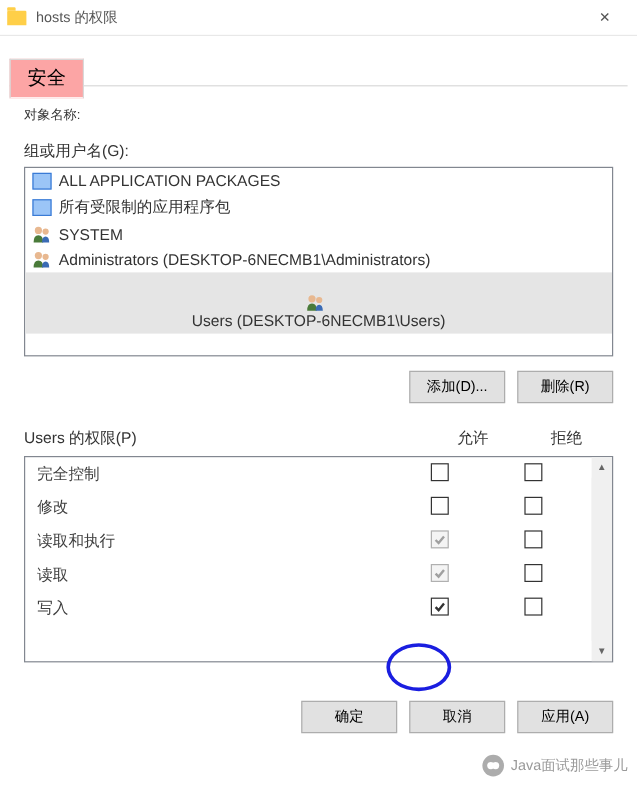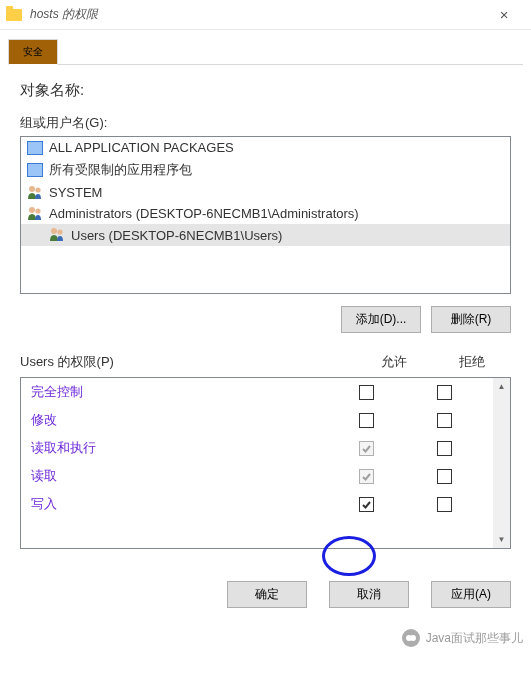--- a/index.html
+++ b/index.html
@@ -12,21 +12,20 @@
       overflow: hidden;
       position: relative;
     }
     .titlebar {
       height: 30px;
       display: flex;
       align-items: center;
       padding: 0 6px;
       background: #fff;
       border-bottom: 1px solid #e8e8e8;
-      font-style: italic;
     }
     .titlebar .folder-icon {
       width: 16px;
       height: 12px;
       background: #ffcf48;
       border-radius: 1px 1px 0 0;
       position: relative;
       margin-right: 8px;
     }
     .titlebar .folder-icon::before {
@@ -49,32 +48,32 @@
       color: #555;
       cursor: pointer;
     }
     .content { padding: 8px 8px 0 8px; }
     .tabrow {
       display: flex;
       border-bottom: 1px solid #d9d9d9;
       margin-bottom: 12px;
     }
     .tab {
-      background: #a16207;
+      background: #fca5a5;
       border: 1px solid #d9d9d9;
       border-bottom: 1px solid #fff;
       padding: 5px 14px;
-      font-size: 10px;
+      font-size: 16px;
       position: relative;
-      top: 1px;
+      top: 11px;
     }
     .field-row {
       display: flex;
       padding: 4px 12px 14px 12px;
-      font-size: 15px;
+      font-size: 11px;
       color: #333;
     }
     .field-row .label { width: 130px; }
     .field-row .value { flex: 1; }
     .section-label {
       padding: 0 12px 4px 12px;
       font-size: 13px;
       color: #333;
     }
     .listbox {
@@ -85,21 +84,21 @@
       background: #fff;
     }
     .list-item {
       display: flex;
       align-items: center;
       padding: 3px 6px;
       font-size: 13px;
       color: #333;
       cursor: default;
     }
-    .list-item.selected { background: #e5e5e5; }
+    .list-item.selected { background: #e5e5e5; flex-direction: column; }
     .list-item::before {
       content: "";
       width: 16px; height: 16px;
       margin-right: 6px;
       background-image: var(--ico);
       background-size: cover;
     }
     .ico-pkg {
       width: 16px; height: 14px;
       border: 1px solid #3a7bd5;
@@ -139,24 +138,24 @@
     .perm-head .plabel { flex: 1; }
     .perm-head .col { width: 78px; text-align: center; }
     .permbox {
       border: 1px solid #828790;
       height: 172px;
       display: flex;
     }
     .permlist { flex: 1; overflow: hidden; }
     .perm-row {
       display: flex;
-      align-items: center;
+      align-items: flex-start;
       padding: 5px 10px;
       font-size: 13px;
-      color: #6d28d9;
+      color: #404040;
     }
     .perm-row .pname { flex: 1; }
     .perm-row .cbcell {
       width: 78px;
       display: flex;
       justify-content: center;
     }
     .cb {
       width: 15px; height: 15px;
       border: 1px solid #333;
@@ -179,21 +178,21 @@
       display: flex;
       align-items: center;
       justify-content: center;
       color: #666;
       font-size: 8px;
     }
     .strack { flex: 1; background: #f0f0f0; }
     .footer {
       display: flex;
       justify-content: flex-end;
-      gap: 22px;
+      gap: 10px;
       padding: 14px 12px 12px 12px;
       border-top: none;
       margin-top: 18px;
     }
     .annot {
       position: absolute;
       left: 322px; top: 536px;
       width: 54px; height: 40px;
       border: 3px solid #1a1ee0;
       border-radius: 50%;

